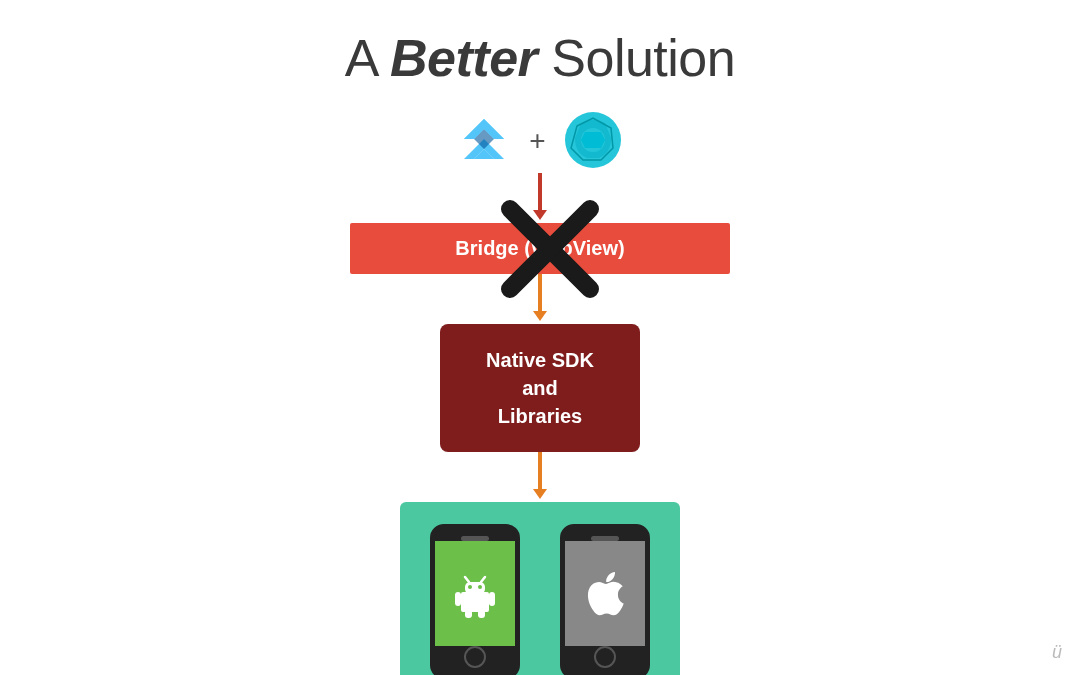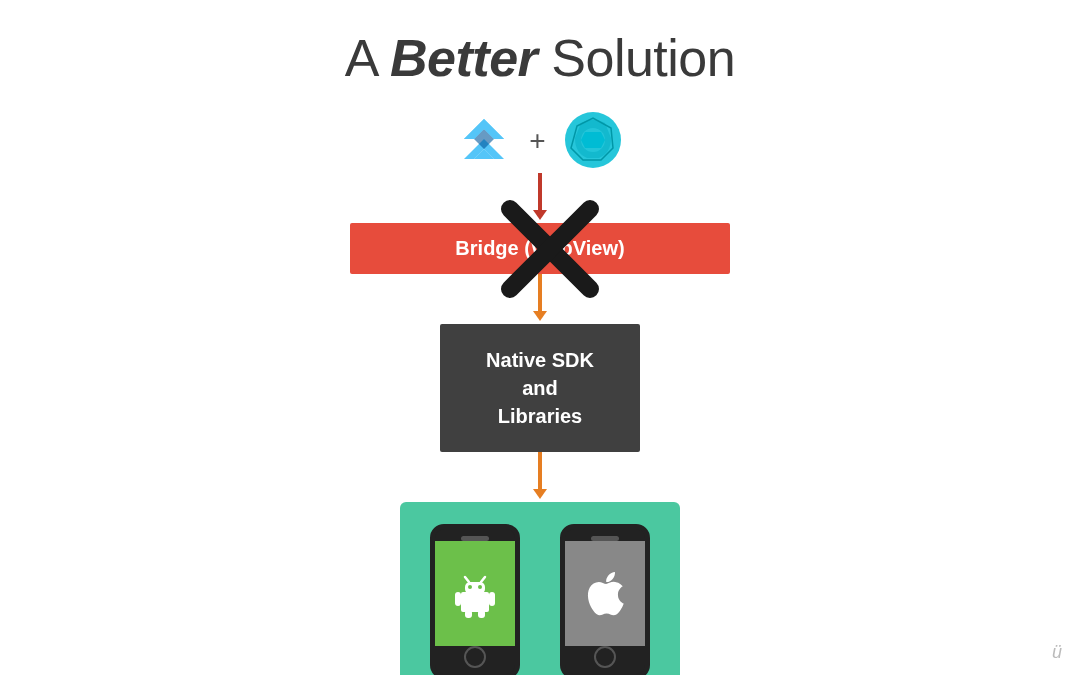--- a/index.html
+++ b/index.html
@@ -82,27 +82,27 @@
       position: absolute;
       top: 50%;
       left: 50%;
       transform: translate(-40%, -50%);
       width: 100px;
       height: 100px;
       pointer-events: none;
     }
     
     .native-box {
-      background: #404040;
+      background: #7f1d1d;
       color: white;
       font-size: 20px;
       font-weight: 600;
       text-align: center;
       padding: 22px 30px;
-      border-radius: 2px;
+      border-radius: 8px;
       width: 200px;
       line-height: 1.4;
       margin-top: 12px;
     }
     
     .phones-container {
       background: #4bc8a0;
       border-radius: 6px;
       padding: 22px 30px;
       display: flex;

